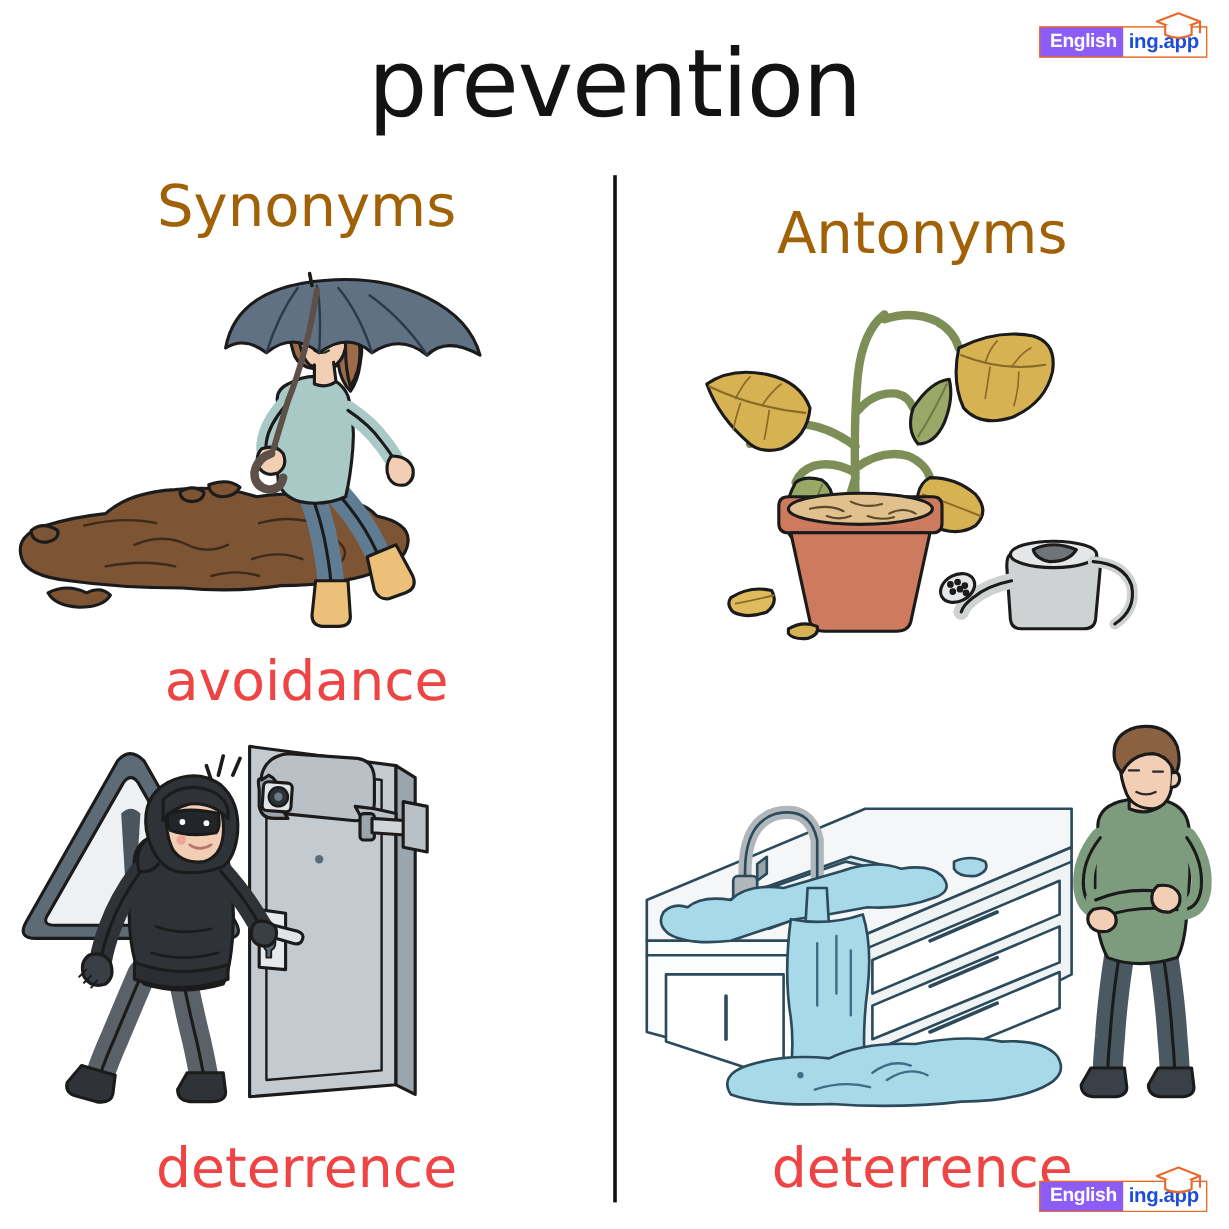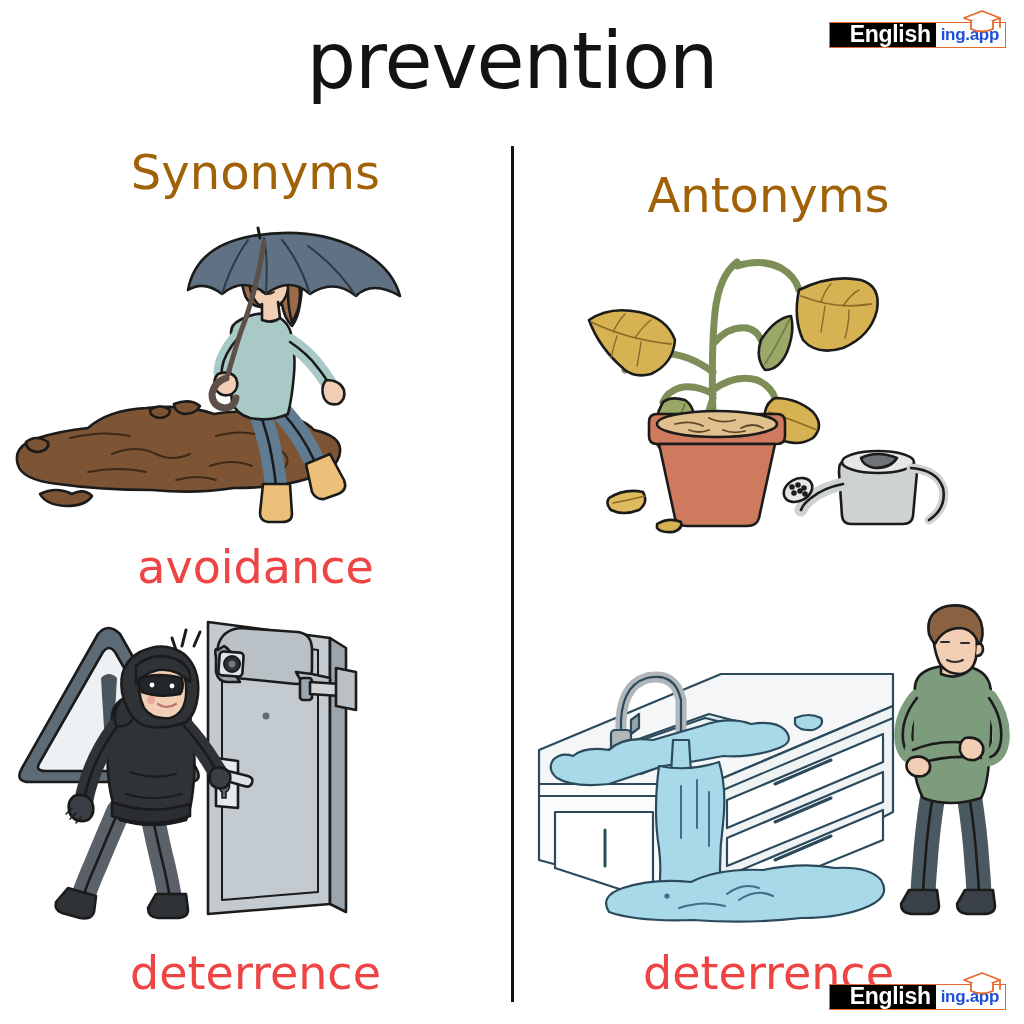--- a/index.html
+++ b/index.html
@@ -32,25 +32,25 @@
   .logo-box {
     display: flex;
     align-items: stretch;
     border: 1.5px solid #e8692c;
     background: #e8692c;
     height: 26px;
     box-sizing: border-box;
   }
   .logo-word-a {
     color: #ffffff;
-    background: #000000;
-    font-size: 23px;
+    background: #8b5cf6;
+    font-size: 16px;
     font-weight: bold;
     line-height: 23px;
-    padding: 0 5px 0 20px;
+    padding: 0 5px 0 8px;
     letter-spacing: -0.3px;
     font-family: "Liberation Sans", sans-serif;
   }
   .logo-word-b {
     color: #1d4ed8;
     background: #ffffff;
     font-size: 17px;
     font-weight: bold;
     line-height: 23px;
     padding: 0 6px 0 5px;
@@ -61,21 +61,21 @@
     position: absolute;
     right: 2px;
     top: -14px;
     width: 44px;
     height: 26px;
   }
 
   
   .title {
     position: absolute;
-    top: 22px;
+    top: 32px;
     left: 0;
     width: 1024px;
     text-align: center;
     font-size: 78px;
     font-weight: 400;
     color: #131313;
     letter-spacing: -1px;
     line-height: 1;
     font-family: "DejaVu Sans", sans-serif;
   }

